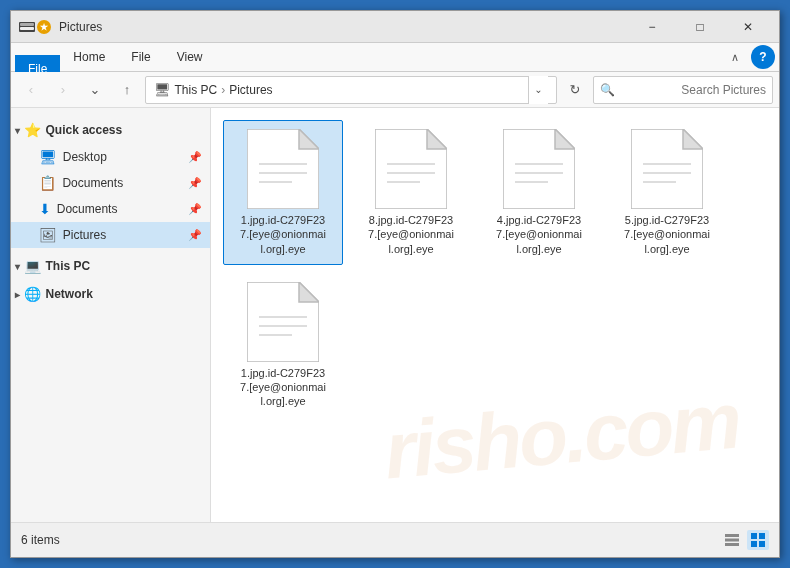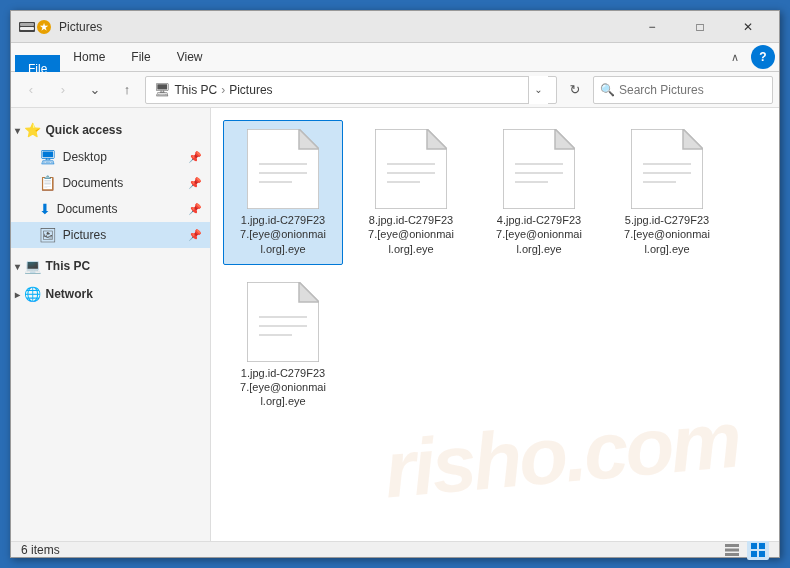--- a/index.html
+++ b/index.html
@@ -195,20 +195,21 @@
       gap: 4px;
     }
     .search-box input {
       border: none;
       outline: none;
       font-size: 12px;
       color: #6d28d9;
       background: transparent;
       flex: 1;
       width: 100%;
+      text-align: right;
     }
     .search-icon-svg {
       color: #888;
       font-size: 12px;
     }
     
     .main-content {
       display: flex;
       flex: 1;
       overflow: hidden;
@@ -303,21 +304,21 @@
       font-size: 80px;
       font-weight: bold;
       color: #cc6600;
       font-style: italic;
       pointer-events: none;
       letter-spacing: -3px;
       transform: rotate(-5deg);
     }
     
     .status-bar {
-      height: 16px;
+      height: 35px;
       background: #f0f0f0;
       border-top: 1px solid #ddd;
       display: flex;
       align-items: center;
       padding: 0 10px;
       font-size: 12px;
       color: #333;
       flex-shrink: 0;
     }
     .status-bar-right {

